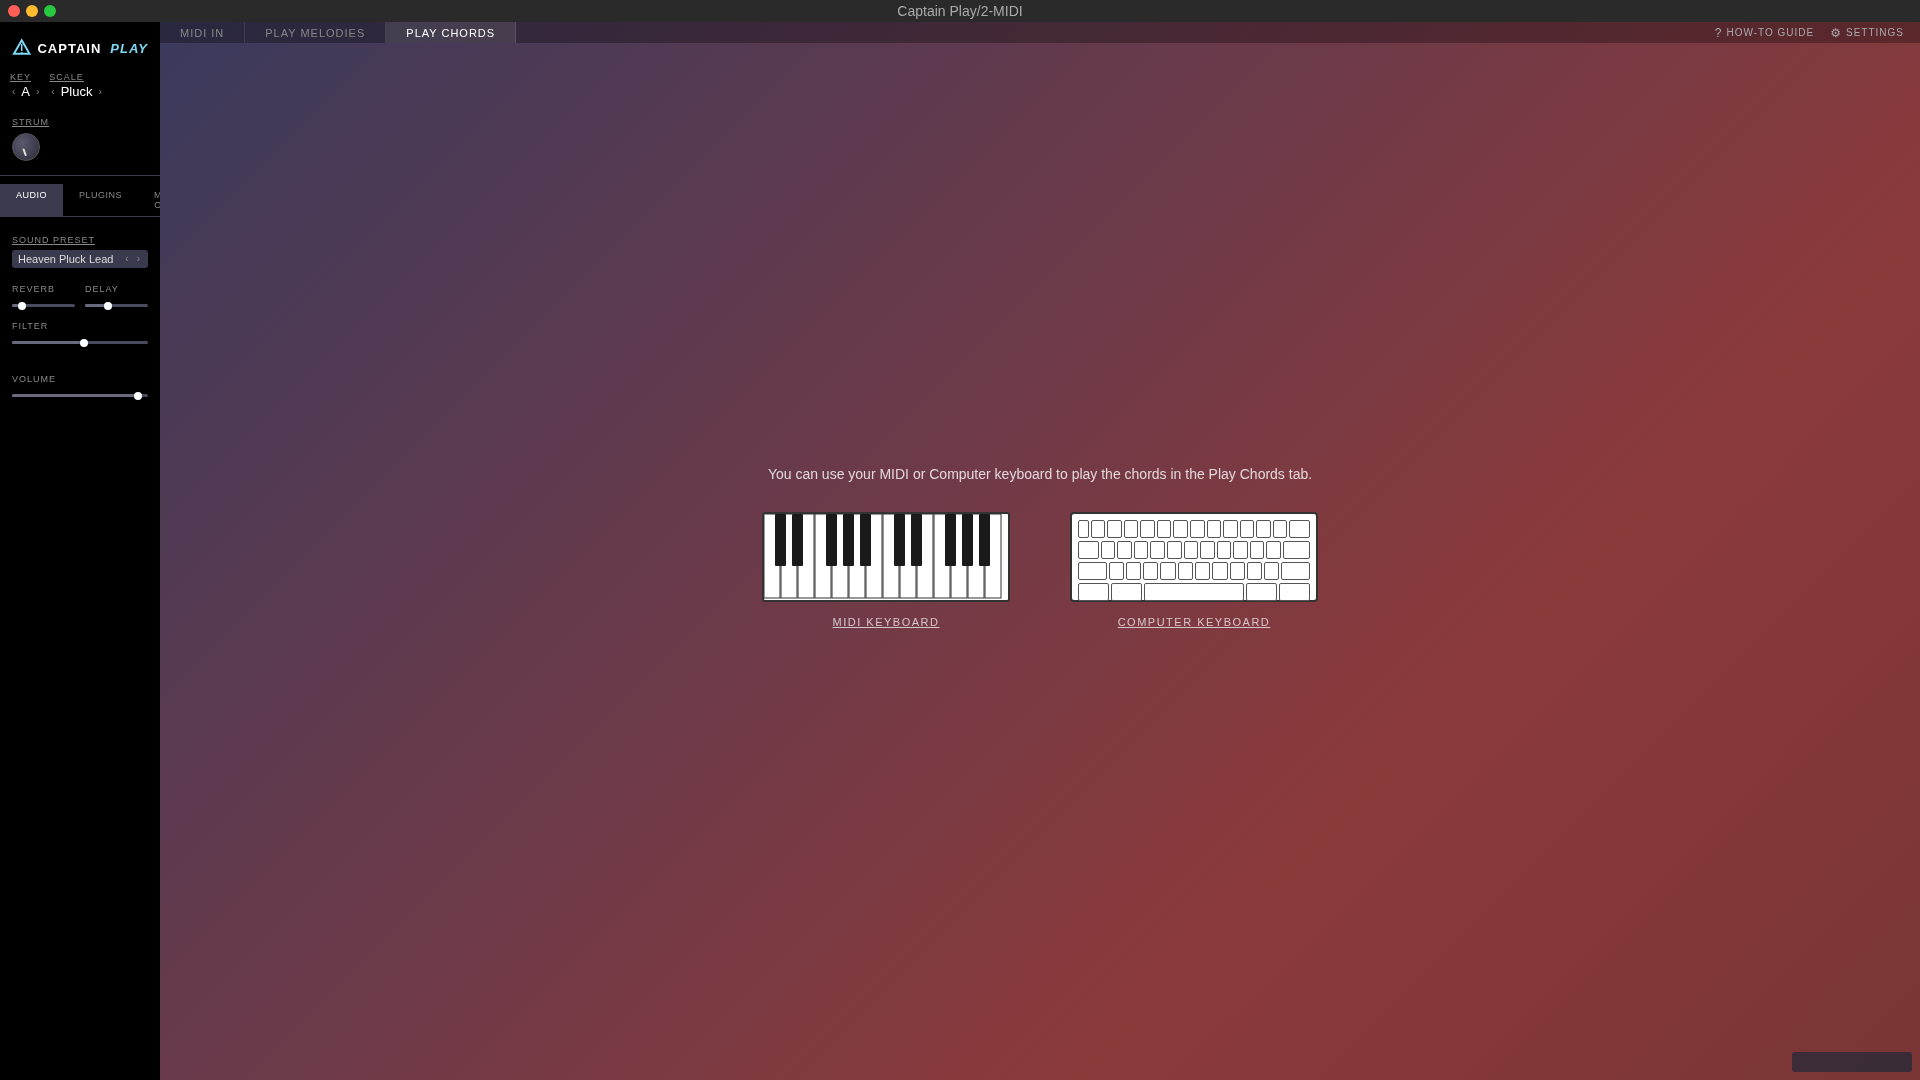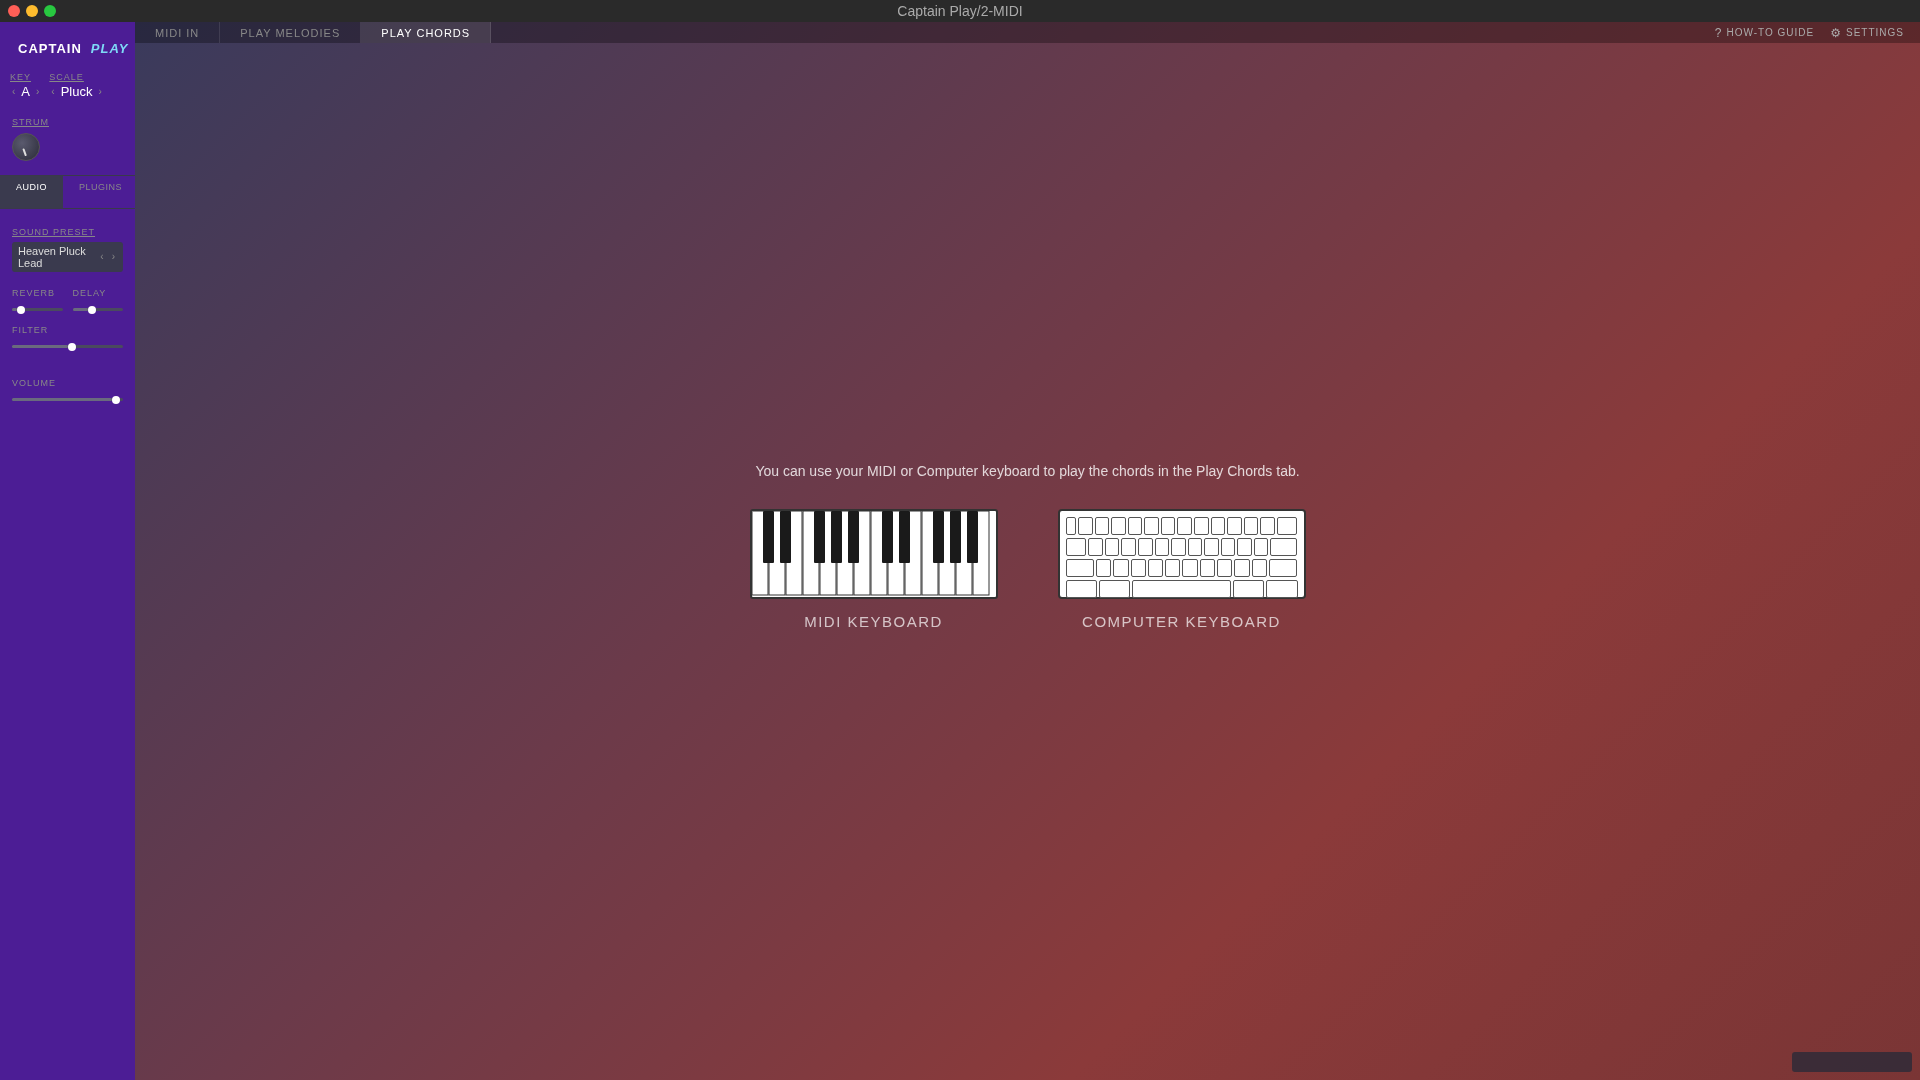--- a/index.html
+++ b/index.html
@@ -41,22 +41,22 @@
     .btn-max { background: #28c840; }
 
     
     .app-container {
       display: flex;
       height: calc(1080px - 22px);
     }
 
     
     .sidebar {
-      width: 135px;
-      background: #4c1d95;
+      width: 160px;
+      background: #000000;
       display: flex;
       flex-direction: column;
       flex-shrink: 0;
       padding: 10px 0;
     }
 
     
     .logo-area {
       display: flex;
       align-items: center;
@@ -148,20 +148,21 @@
     }
     .tab {
       flex: 1;
       padding: 6px 16px;
       text-align: center;
       font-size: 9px;
       letter-spacing: 0.5px;
       color: #888;
       cursor: pointer;
       text-transform: uppercase;
+      margin-top: 8px;
     }
     .tab.active {
       color: #fff;
       background: #3a3a4e;
     }
 
     
     .audio-panel {
       padding: 8px 12px;
       flex: 1;
@@ -305,24 +306,25 @@
     }
 
     .keyboard-option {
       display: flex;
       flex-direction: column;
       align-items: center;
       gap: 14px;
     }
 
     .keyboard-label {
-      font-size: 15px;
+      font-size: 11px;
       letter-spacing: 1.5px;
       color: rgba(255,255,255,0.7);
       text-transform: uppercase;
+      text-decoration: underline;
     }
 
     
     .piano-container {
       width: 248px;
       height: 90px;
       background: #fff;
       border: 2px solid #333;
       border-radius: 3px;
       position: relative;

